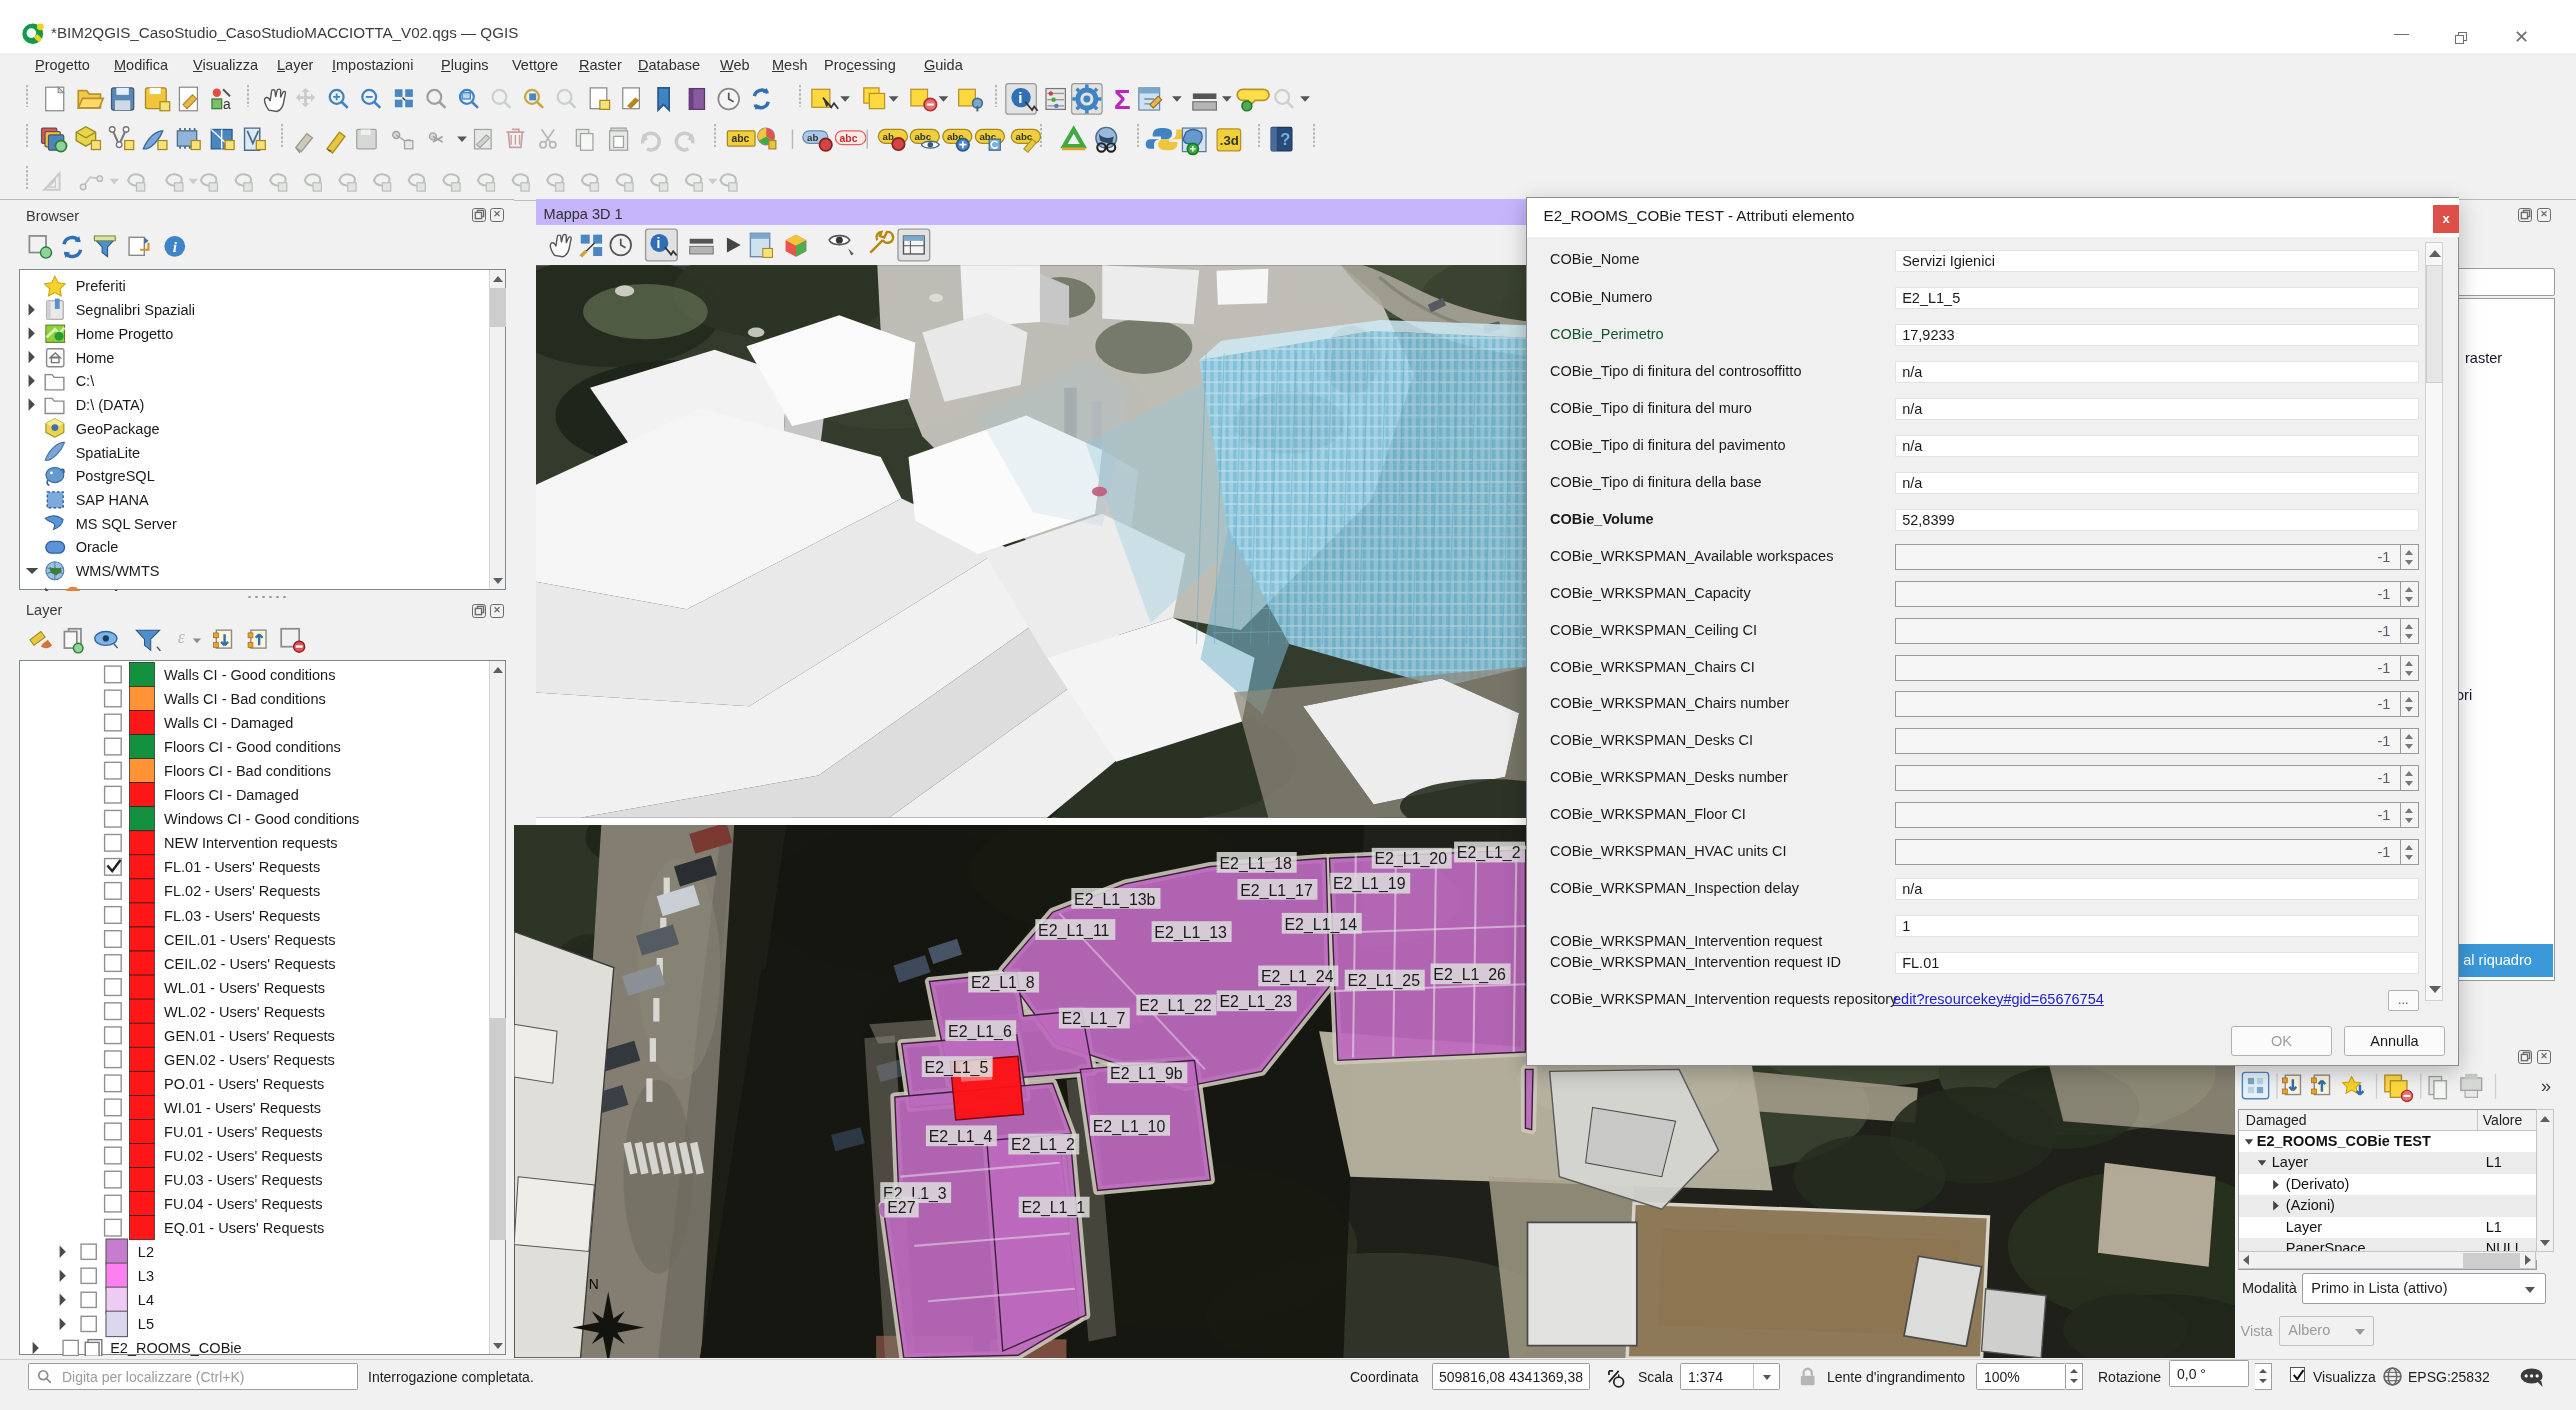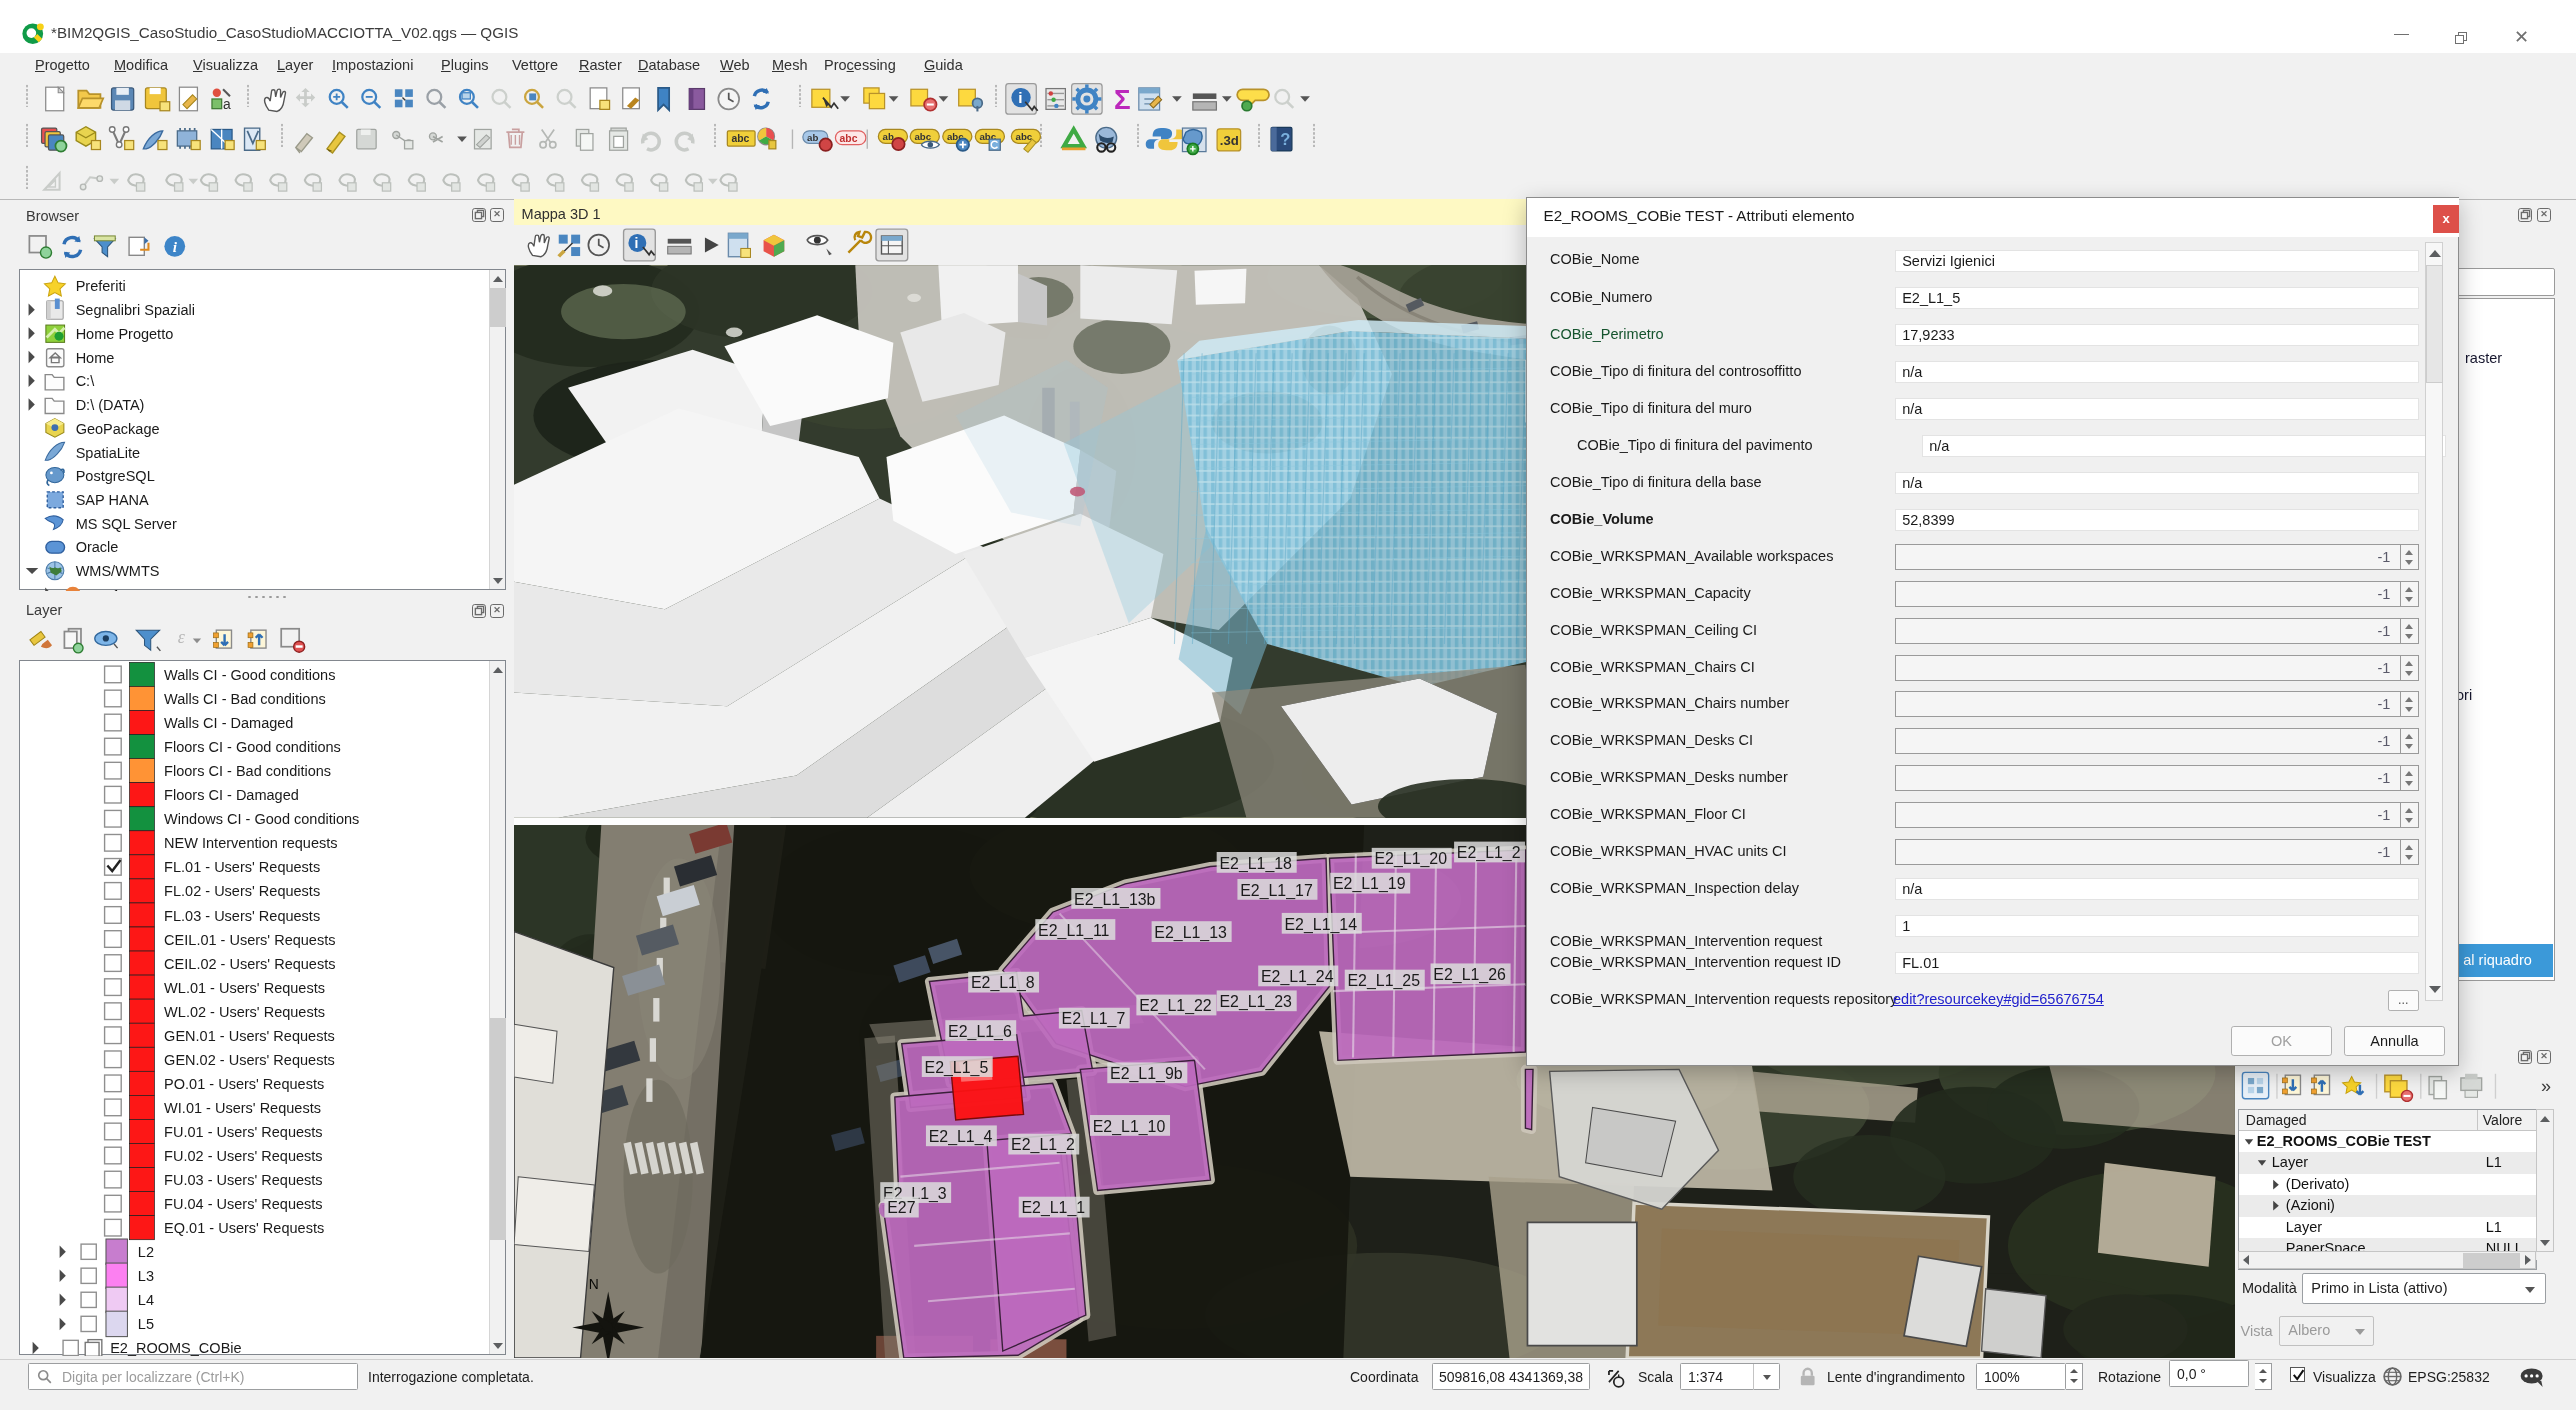--- a/index.html
+++ b/index.html
@@ -523,21 +523,21 @@
         <rect x="124" y="939.25" width="31" height="36.75" fill="#dcd7ef" stroke="#555" stroke-width="1.5"></rect>
         <text x="170" y="965.625" font-size="21" fill="#1a1a1a" font-family="Liberation Sans">L5</text>
         <path d="M18 983.375 l9 9 l-9 9 z" fill="#4a4a4a"></path>
         <rect x="62" y="981.375" width="22" height="22" fill="#fff" stroke="#8f8f8f" stroke-width="2"></rect>
         <rect x="98" y="980.375" width="20" height="24" fill="#fff" stroke="#777" stroke-width="2"></rect>
         <rect x="94" y="984.375" width="20" height="20" fill="#fff" stroke="#777" stroke-width="2"></rect>
         <text x="130" y="1000.375" font-size="21" fill="#1a1a1a" font-family="Liberation Sans">E2_ROOMS_COBie</text>
       </svg>
  </div>
 </div>
-<div class="abs" id="map3d" style="left:514px;top:199px;width:1721px;height:627px;background:#fef9c3">
+<div class="abs" id="map3d" style="left:536px;top:199px;width:1721px;height:627px;background:#c4b5fd">
  <div class="abs" style="left:7.6px;top:7px;font-size:14.5px;color:#2f2f2f">Mappa 3D 1</div>
  <div class="abs" style="left:0;top:26px;width:1721px;height:40px;background:#f1f1f1">
   <svg class="abs" style="left:0;top:0" width="415" height="40" viewBox="0 0 600 58">
    <path d="M26 44 c-6 -8 -8 -16 -4 -18 c3 -1 5 2 6 5 l2 -14 c0 -3 5 -3 5 0 l1 8 l2 -9 c1 -3 5 -3 5 0 l0 10 l3 -7 c1 -3 5 -2 4 1 l-2 10 c-1 8 -4 14 -10 16 z" fill="#fff" stroke="#555" stroke-width="2"></path>
    <rect x="64" y="14" width="13" height="13" fill="#4a86c0"></rect>
         <rect x="82" y="14" width="13" height="13" fill="#4a86c0"></rect>
         <rect x="82" y="32" width="13" height="13" fill="#4a86c0"></rect>
         <path d="M70 40 l14 -14" stroke="#333" stroke-width="2"></path>
         <path d="M62 44 l8 -8 4 3 -8 8 z" fill="#caa53f"></path>
    <circle cx="122" cy="29" r="15" fill="none" stroke="#555" stroke-width="2.5"></circle>
@@ -973,21 +973,21 @@
         <div style="position: absolute; left: 368px; top: 7.4px; width: 524px; height: 22px; background: rgb(255, 255, 255); border: 0.7px solid rgb(227, 227, 227); font-size: 14.5px; color: rgb(26, 26, 26); line-height: 21px;"><span style="margin-left:6.2px">17,9233</span></div>
       </div>
       <div class="abs" style="left: 0px; top: 117px; width: 897px; height: 37px;">
         <span style="position: absolute; left: 23px; top: 8.8px; font-size: 14.5px; color: rgb(26, 26, 26); white-space: nowrap;">COBie_Tipo di finitura del controsoffitto</span>
         <div style="position: absolute; left: 368px; top: 7.4px; width: 524px; height: 22px; background: rgb(255, 255, 255); border: 0.7px solid rgb(227, 227, 227); font-size: 14.5px; color: rgb(26, 26, 26); line-height: 21px;"><span style="margin-left:6.2px">n/a</span></div>
       </div>
       <div class="abs" style="left: 0px; top: 154px; width: 897px; height: 37px;">
         <span style="position: absolute; left: 23px; top: 8.8px; font-size: 14.5px; color: rgb(26, 26, 26); white-space: nowrap;">COBie_Tipo di finitura del muro</span>
         <div style="position: absolute; left: 368px; top: 7.4px; width: 524px; height: 22px; background: rgb(255, 255, 255); border: 0.7px solid rgb(227, 227, 227); font-size: 14.5px; color: rgb(26, 26, 26); line-height: 21px;"><span style="margin-left:6.2px">n/a</span></div>
       </div>
-      <div class="abs" style="left: 0px; top: 191px; width: 897px; height: 37px; margin-left: 27px;">
+      <div class="abs" style="left: 0px; top: 191px; width: 897px; height: 37px;">
         <span style="position: absolute; left: 23px; top: 8.8px; font-size: 14.5px; color: rgb(26, 26, 26); white-space: nowrap;">COBie_Tipo di finitura del pavimento</span>
         <div style="position: absolute; left: 368px; top: 7.4px; width: 524px; height: 22px; background: rgb(255, 255, 255); border: 0.7px solid rgb(227, 227, 227); font-size: 14.5px; color: rgb(26, 26, 26); line-height: 21px;"><span style="margin-left:6.2px">n/a</span></div>
       </div>
       <div class="abs" style="left: 0px; top: 228px; width: 897px; height: 37px;">
         <span style="position: absolute; left: 23px; top: 8.8px; font-size: 14.5px; color: rgb(26, 26, 26); white-space: nowrap;">COBie_Tipo di finitura della base</span>
         <div style="position: absolute; left: 368px; top: 7.4px; width: 524px; height: 22px; background: rgb(255, 255, 255); border: 0.7px solid rgb(227, 227, 227); font-size: 14.5px; color: rgb(26, 26, 26); line-height: 21px;"><span style="margin-left:6.2px">n/a</span></div>
       </div>
       <div class="abs" style="left: 0px; top: 265px; width: 897px; height: 37px;">
         <span style="position: absolute; left: 23px; top: 8.8px; font-size: 14.5px; color: rgb(26, 26, 26); white-space: nowrap; font-weight: bold;">COBie_Volume</span>
         <div style="position: absolute; left: 368px; top: 7.4px; width: 524px; height: 22px; background: rgb(255, 255, 255); border: 0.7px solid rgb(227, 227, 227); font-size: 14.5px; color: rgb(26, 26, 26); line-height: 21px;"><span style="margin-left:6.2px">52,8399</span></div>

